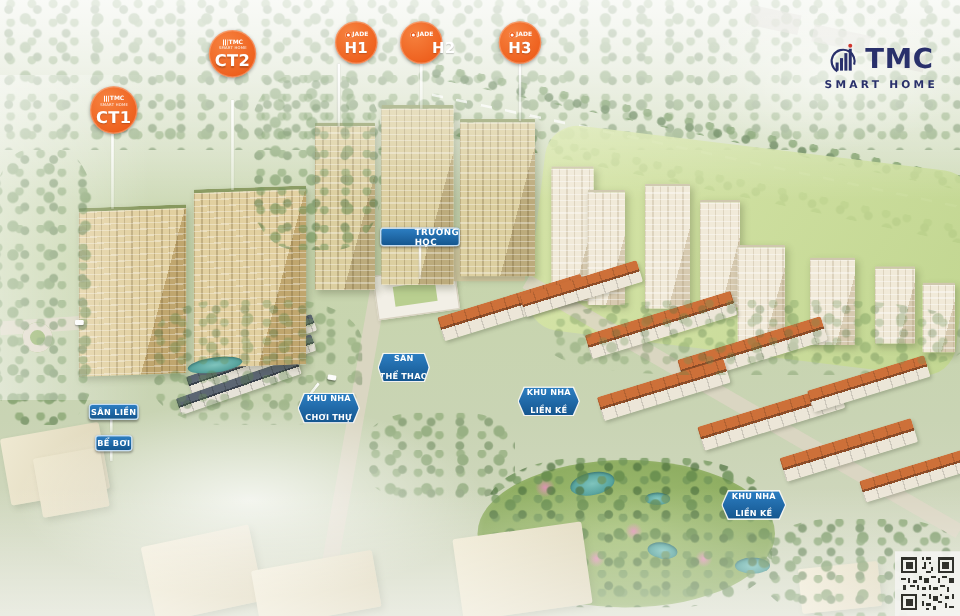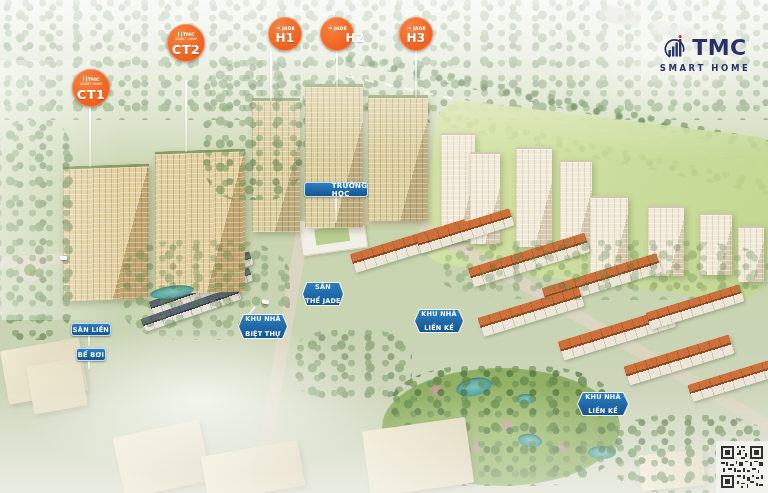--- a/index.html
+++ b/index.html
@@ -209,33 +209,33 @@
       </div>
     <div class="b-id" style="font-size:12px;">H3</div>
   </div>
 
   <div class="pill" style="left:304px;top:182px;width:64px;height:15px;font-size:7px;padding-left:27px;">
     <span>TRƯỜNG HỌC</span>
   </div>
   <div class="hex" style="left:302px;top:282px;width:42px;height:24px;">
     <div class="hex-in">
         <span>SÂN</span>
-        <span>THỂ JADE</span>
+        <span>THỂ THAO</span>
       </div>
   </div>
   <div class="pill" style="left:71px;top:323px;width:40px;height:13px;font-size:6.5px;">
     <span>SÂN LIỀN</span>
   </div>
   <div class="pill" style="left:76px;top:348px;width:30px;height:13px;font-size:6.5px;">
     <span>BỂ BƠI</span>
   </div>
   <div class="hex" style="left:238px;top:314px;width:50px;height:25px;">
     <div class="hex-in">
         <span>KHU NHÀ</span>
-        <span>BIỆT THỰ</span>
+        <span>CHƠI THỰ</span>
       </div>
   </div>
   <div class="hex" style="left:414px;top:309px;width:50px;height:24px;">
     <div class="hex-in">
         <span>KHU NHÀ</span>
         <span>LIỀN KỀ</span>
       </div>
   </div>
   <div class="hex" style="left:577px;top:392px;width:52px;height:24px;">
     <div class="hex-in">

